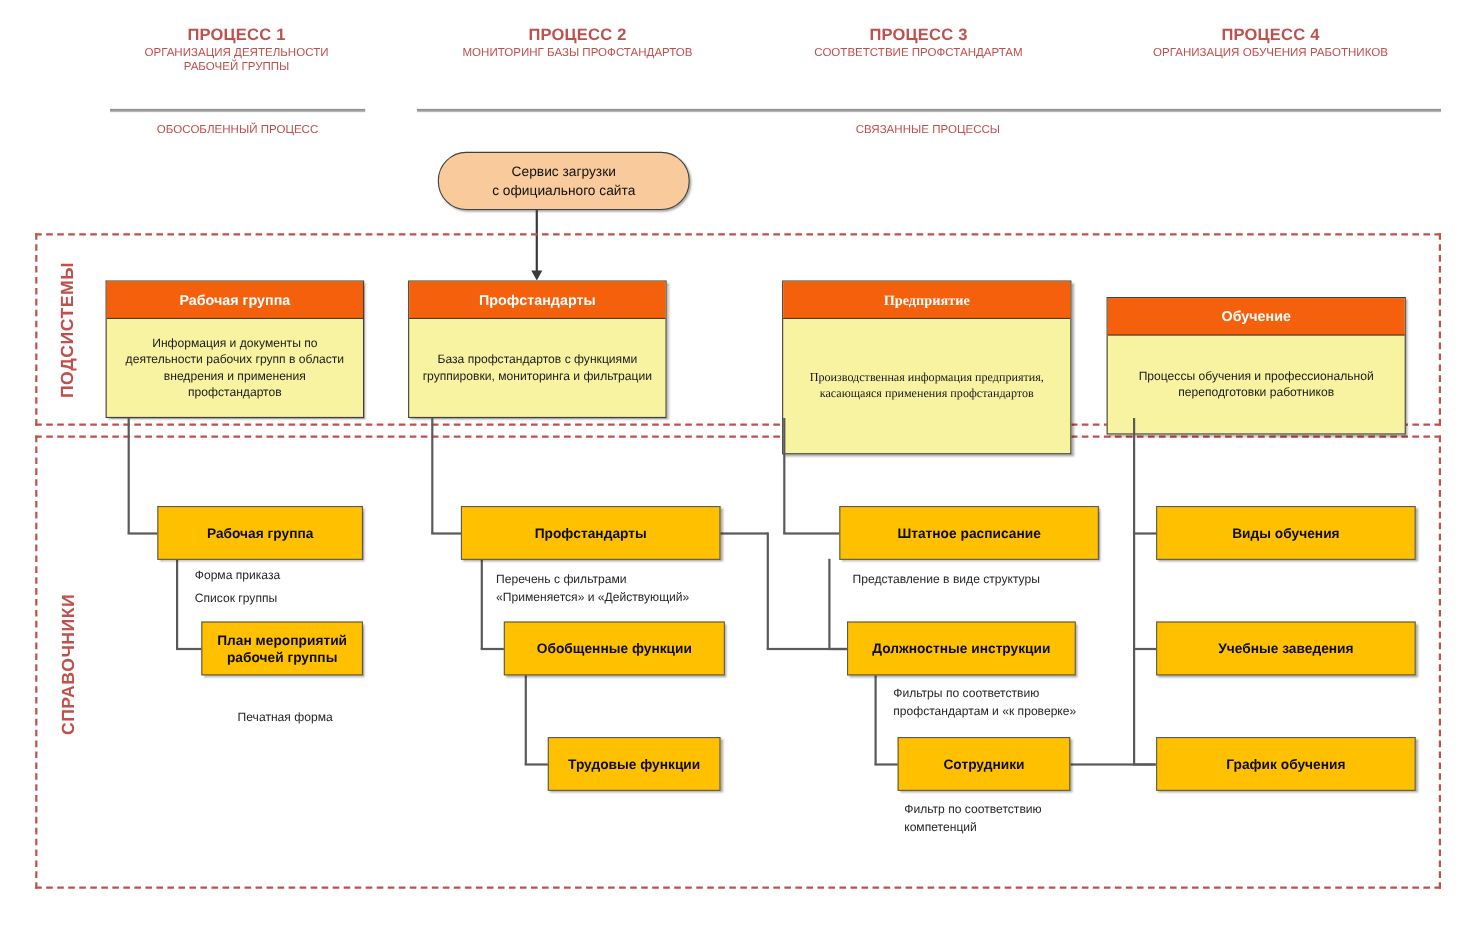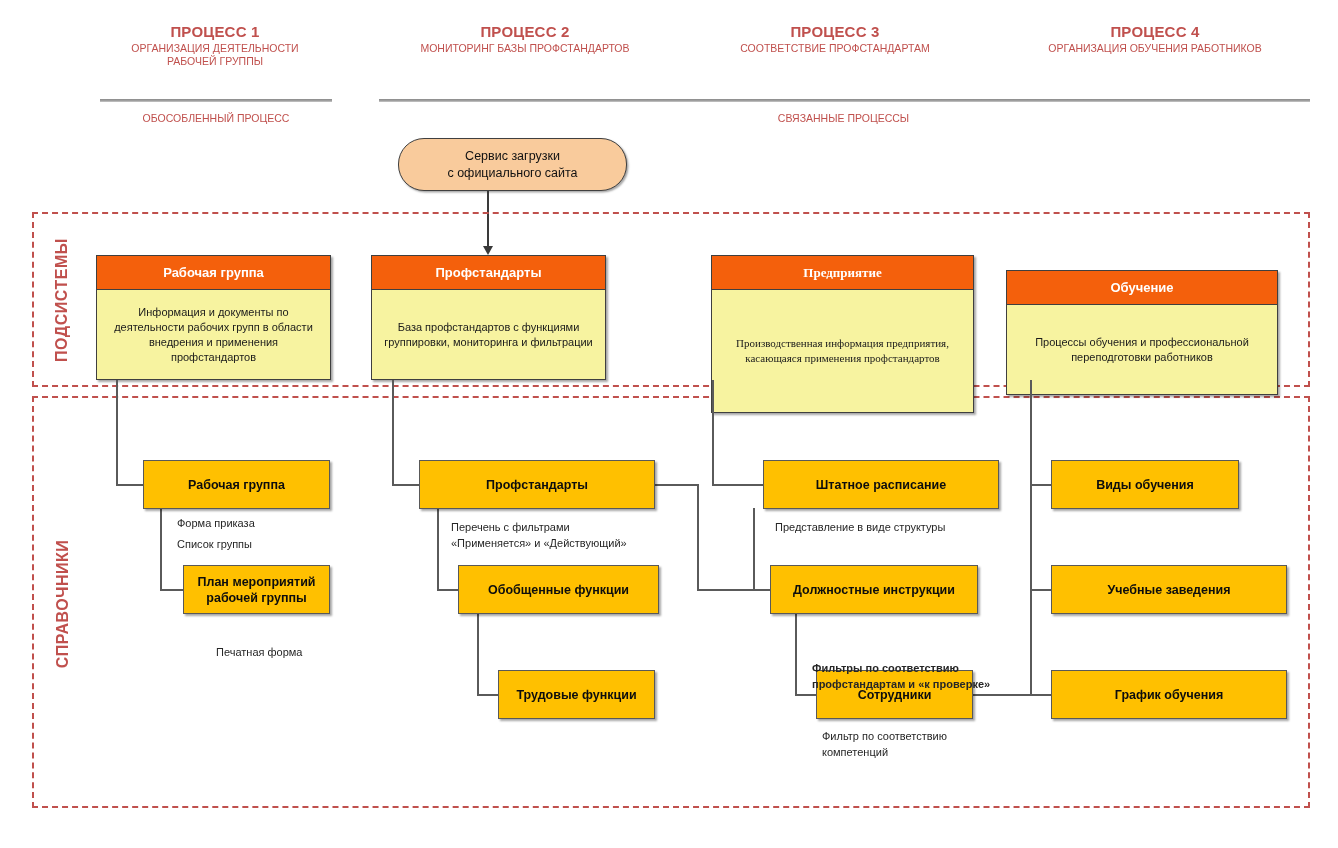--- a/index.html
+++ b/index.html
@@ -267,30 +267,30 @@
 рабочей группы</div>
 
   <div class="refbox" style="left:419px;top:460px;width:236px;height:49px;">Профстандарты</div>
   <div class="refbox" style="left:458px;top:565px;width:201px;height:49px;">Обобщенные функции</div>
   <div class="refbox" style="left:498px;top:670px;width:157px;height:49px;">Трудовые функции</div>
 
   <div class="refbox" style="left:763px;top:460px;width:236px;height:49px;">Штатное расписание</div>
   <div class="refbox" style="left:770px;top:565px;width:208px;height:49px;">Должностные инструкции</div>
   <div class="refbox" style="left:816px;top:670px;width:157px;height:49px;">Сотрудники</div>
 
-  <div class="refbox" style="left:1051px;top:460px;width:188px;height:49px;">Виды обучения</div>
+  <div class="refbox" style="left:1051px;top:460px;width:236px;height:49px;">Виды обучения</div>
   <div class="refbox" style="left:1051px;top:565px;width:236px;height:49px;">Учебные заведения</div>
   <div class="refbox" style="left:1051px;top:670px;width:236px;height:49px;">График обучения</div>
 
   <div class="note" style="left:177px;top:515px;width:160px;">Форма приказа</div>
   <div class="note" style="left:177px;top:536px;width:160px;">Список группы</div>
   <div class="note" style="left:216px;top:644px;width:160px;">Печатная форма</div>
 
   <div class="note" style="left:451px;top:519px;width:240px;">Перечень с фильтрами
 «Применяется» и «Действующий»</div>
 
   <div class="note" style="left:775px;top:519px;width:260px;">Представление в виде структуры</div>
-  <div class="note" style="left:812px;top:660px;width:260px;font-weight:bold;">Фильтры по соответствию
+  <div class="note" style="left:812px;top:623px;width:260px;">Фильтры по соответствию
 профстандартам и «к проверке»</div>
   <div class="note" style="left:822px;top:728px;width:260px;">Фильтр по соответствию
 компетенций</div>
 
 </div>
 
 </body></html>

